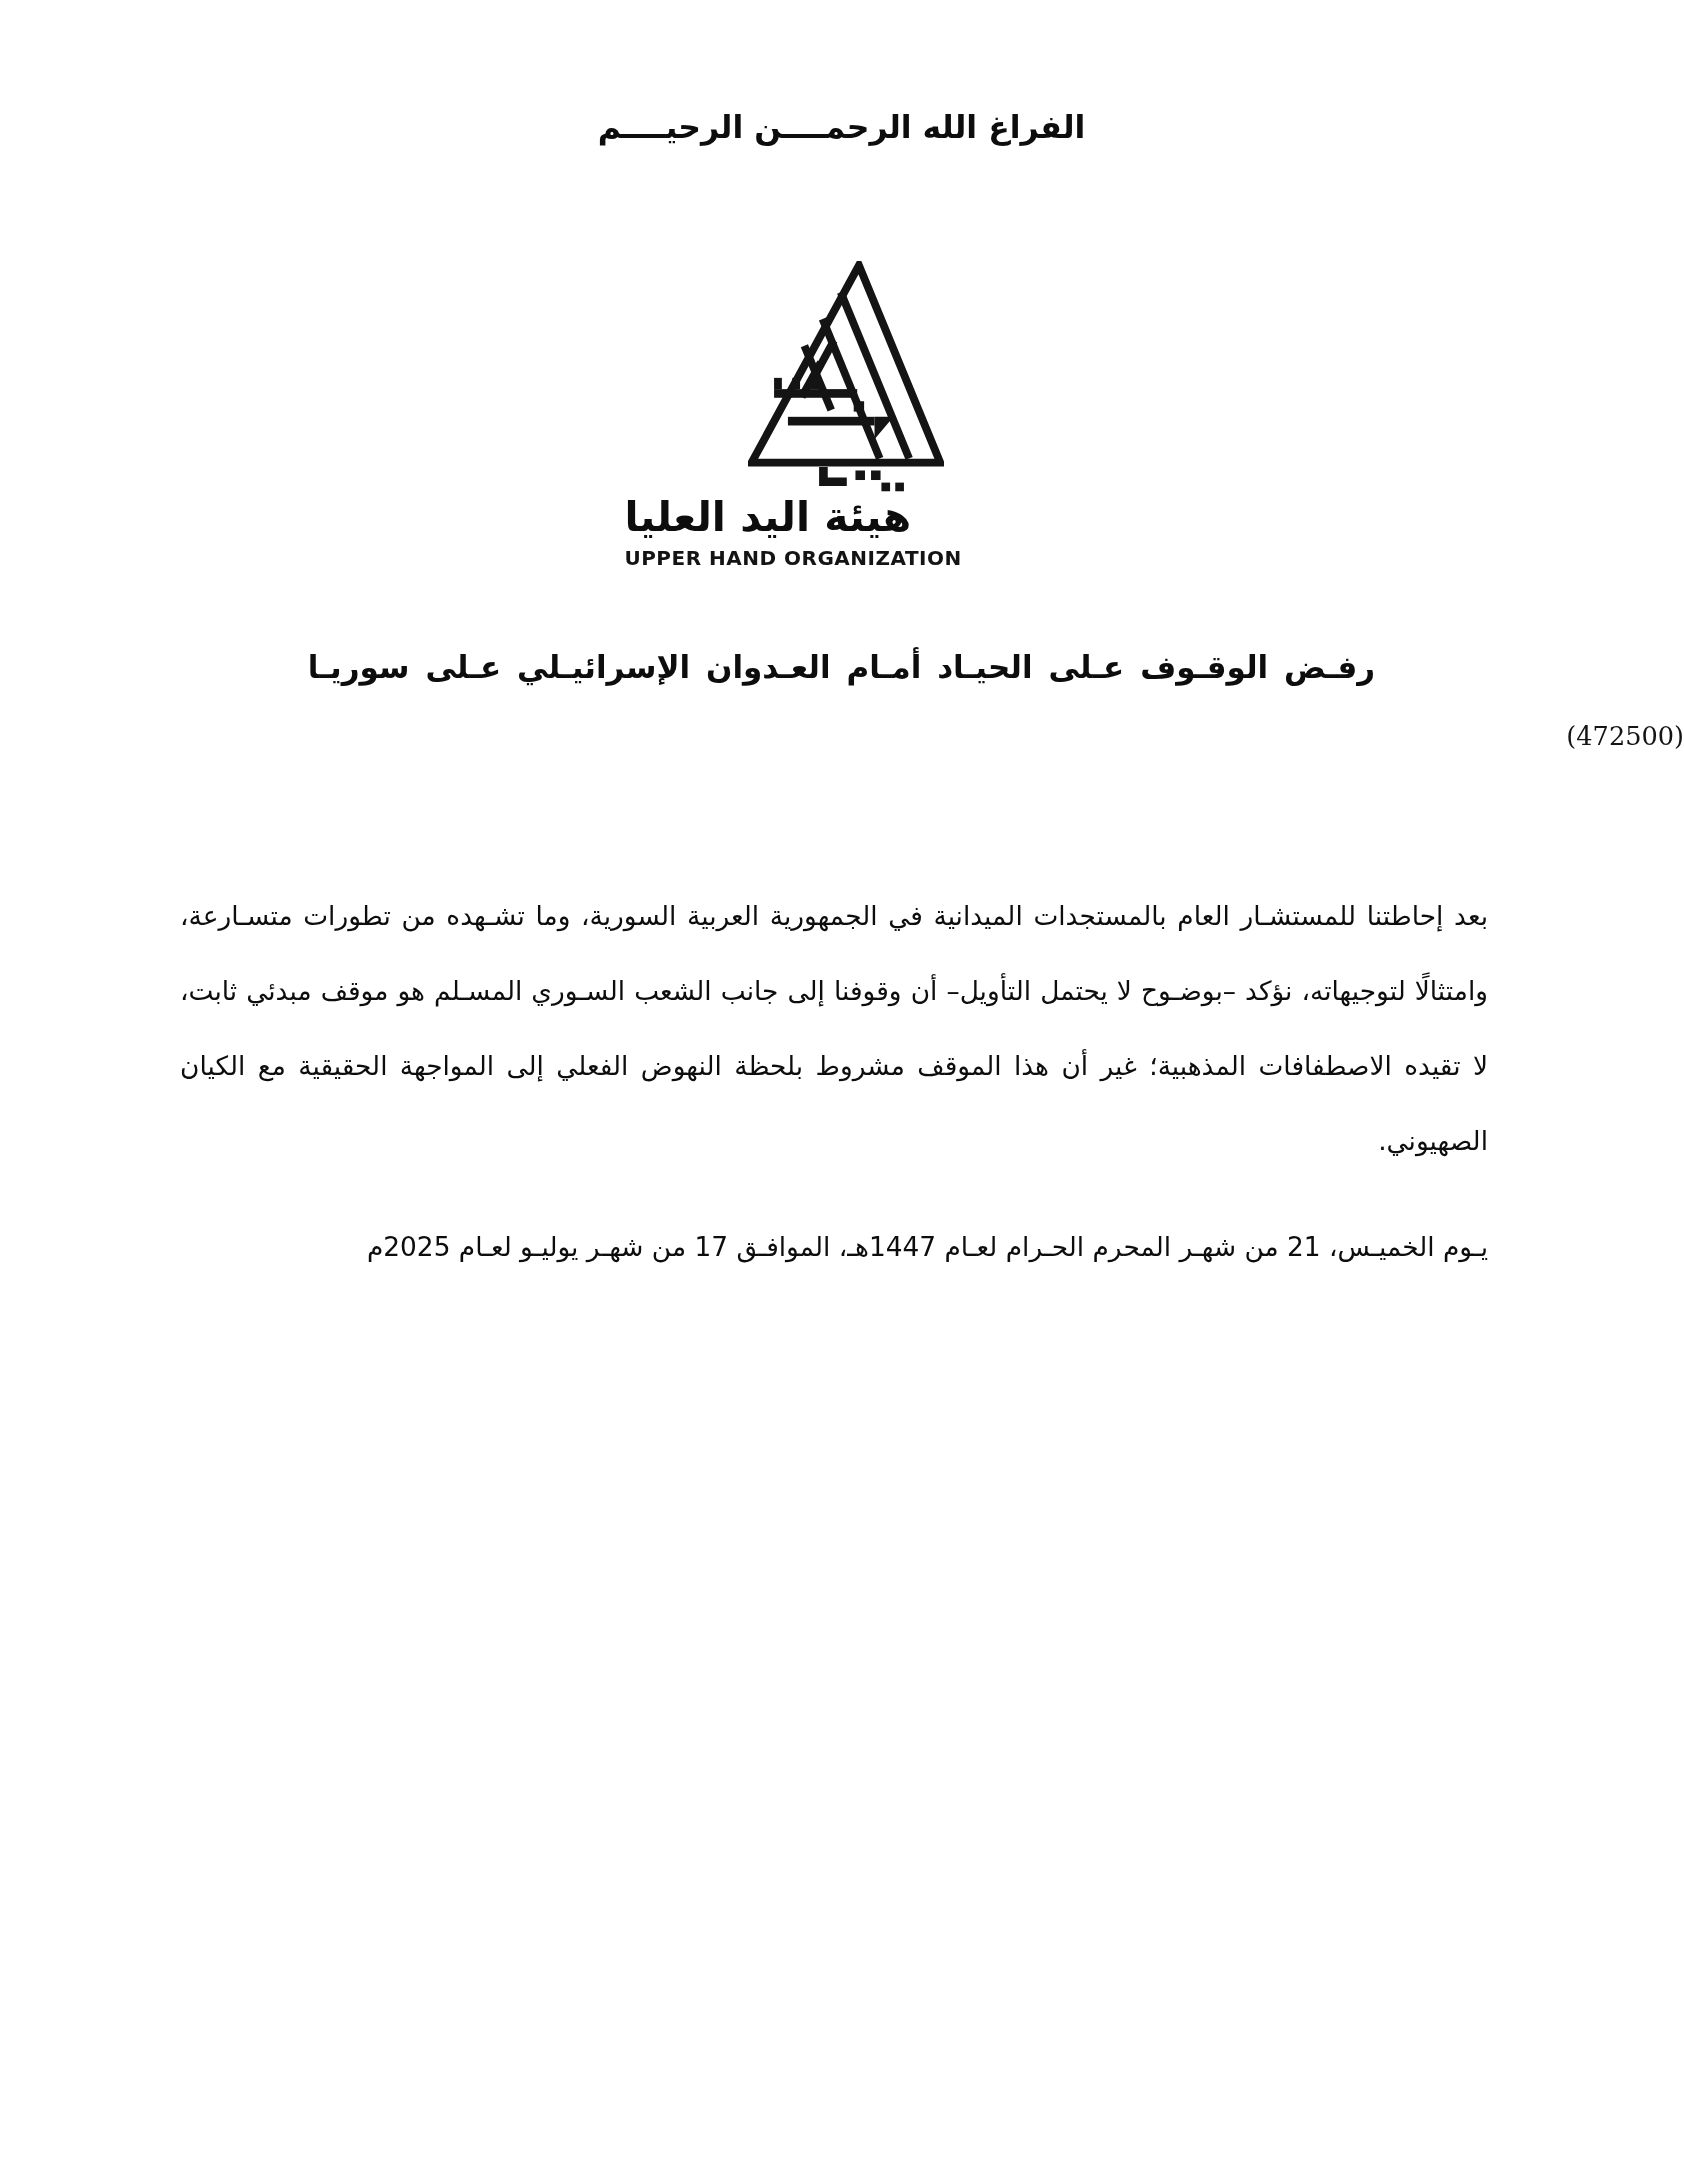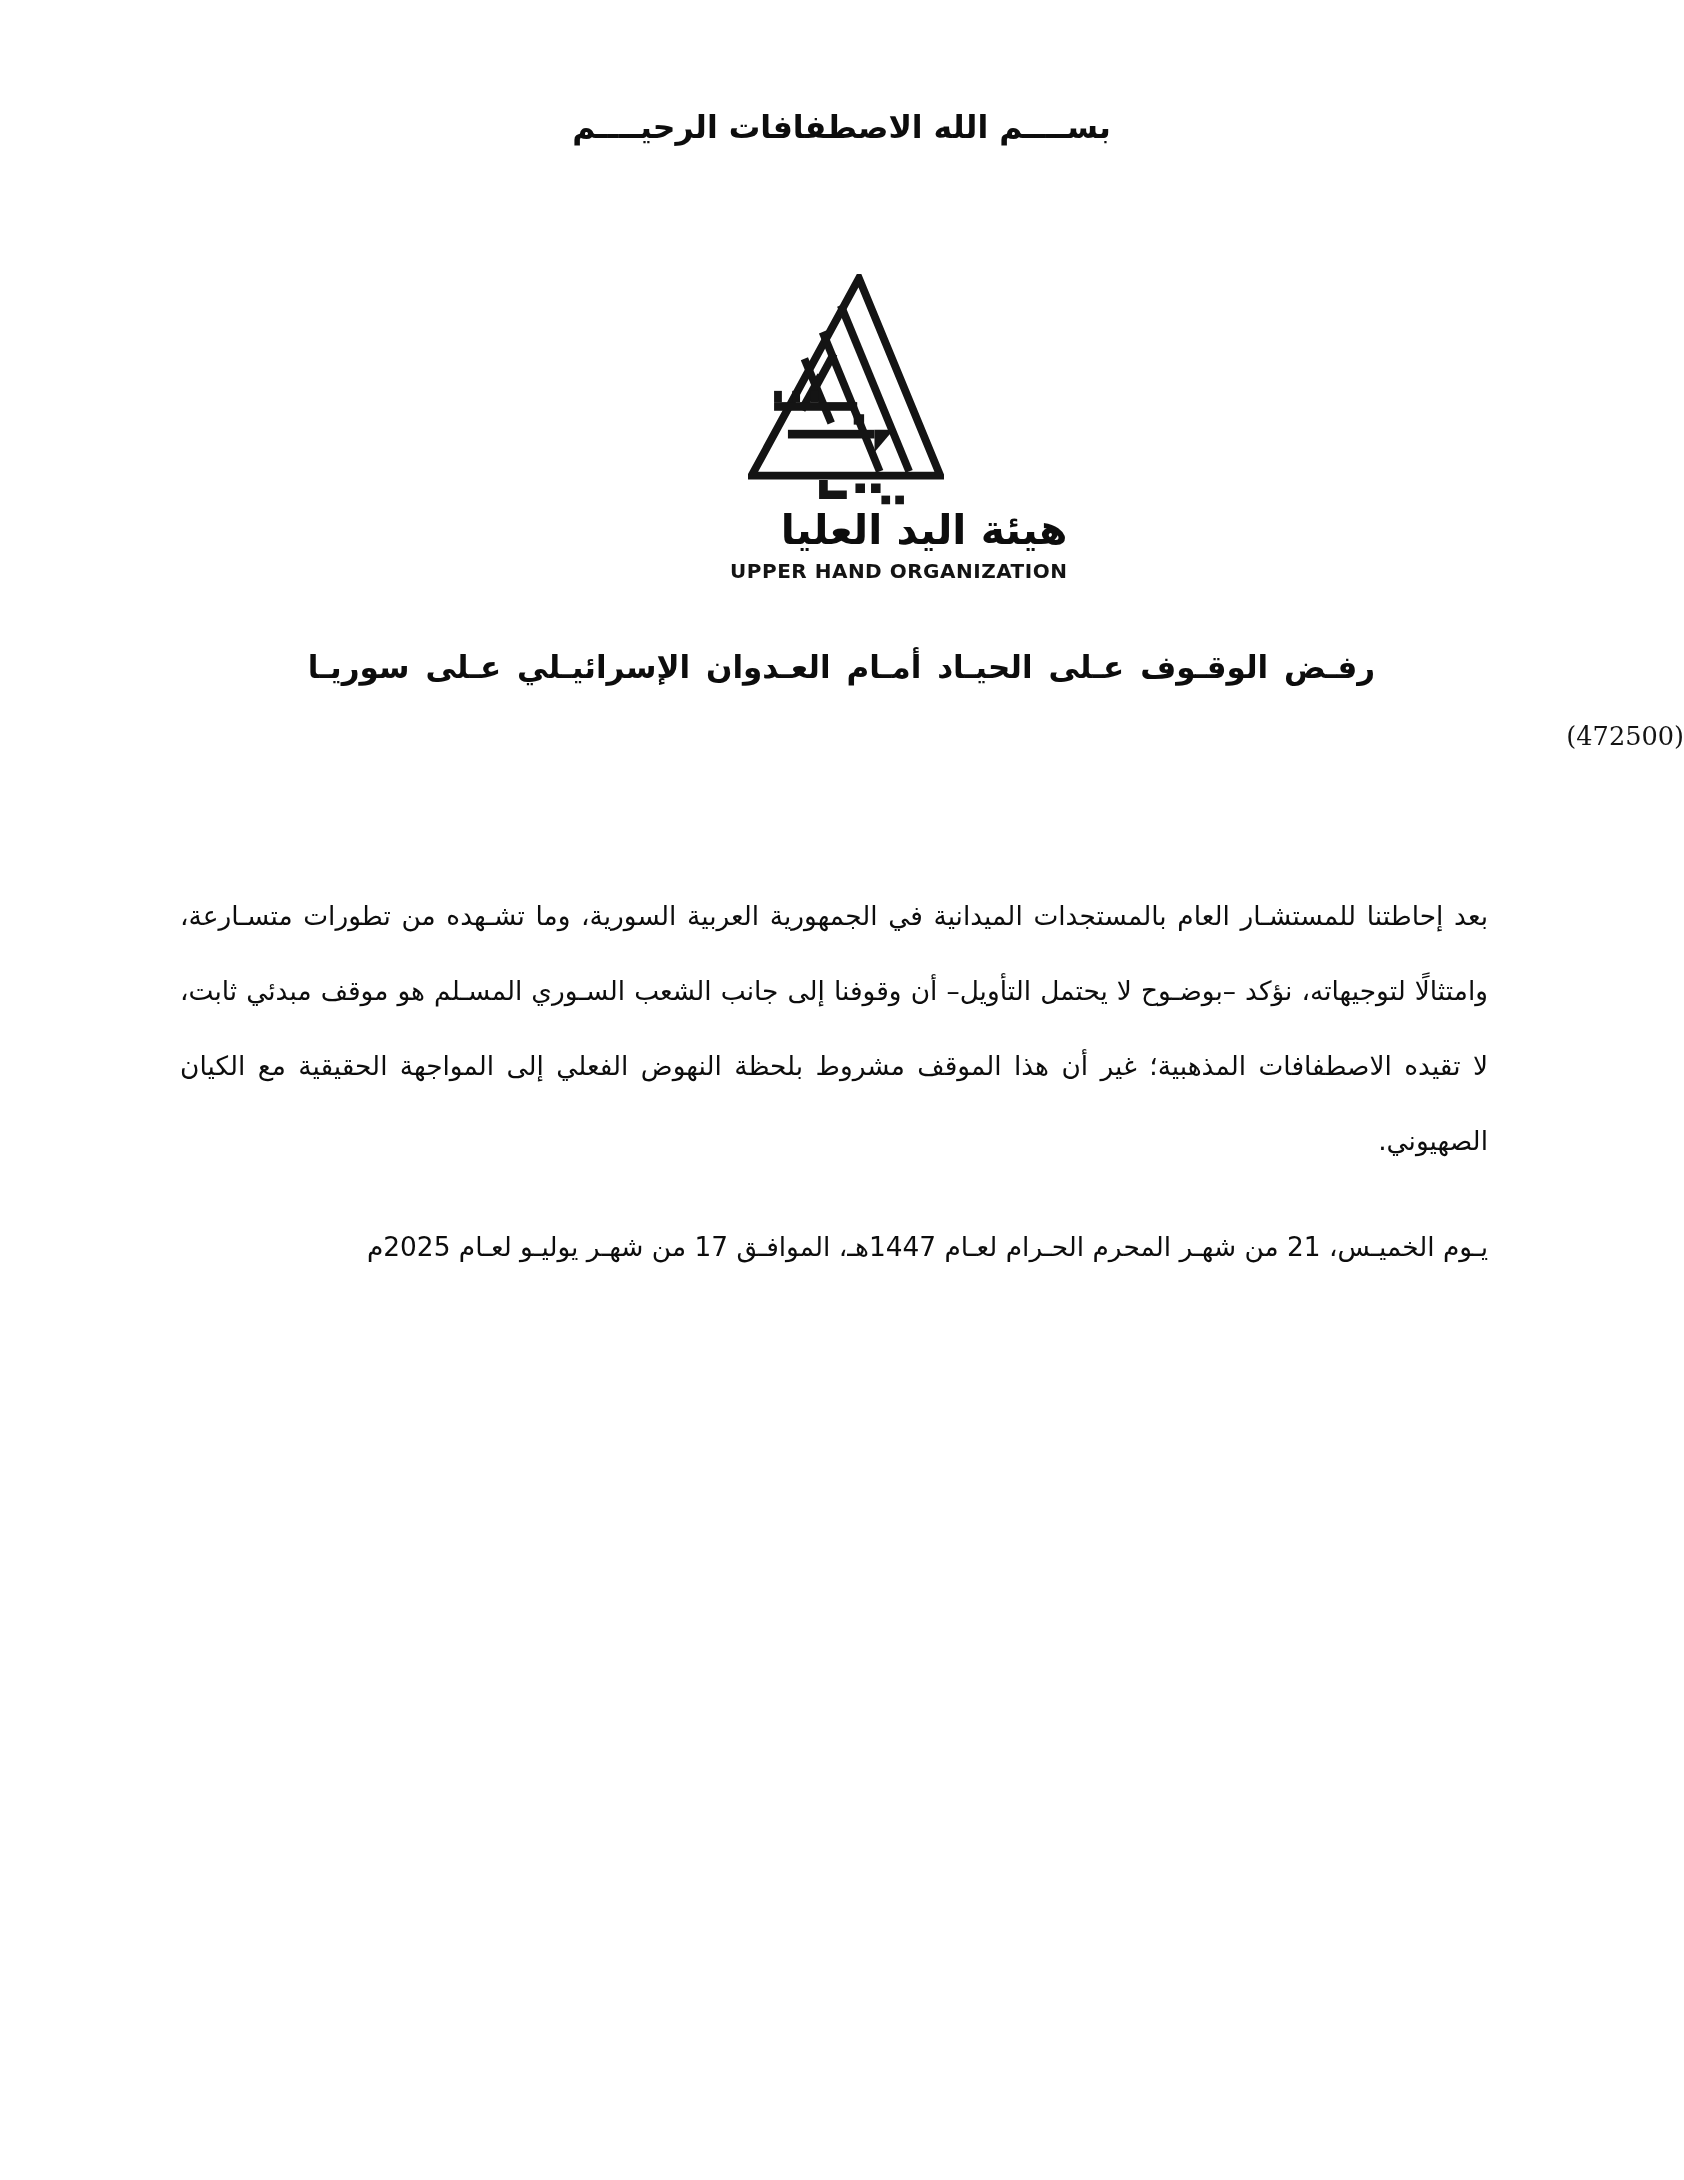--- a/index.html
+++ b/index.html
@@ -23,25 +23,25 @@
     left: 0;
     width: 100%;
     text-align: center;
     font-size: 31.5px;
     font-weight: bold;
     letter-spacing: 0.4px;
     direction: rtl;
   }
   .logo-block {
     position: absolute;
-    top: 274px;
+    top: 261px;
     left: 50%;
     transform: translateX(-49%);
     width: 443px;
-    text-align: right;
+    text-align: left;
   }
   .logo-emblem {
     display: block;
     margin: 0 auto;
     width: 196px;
     height: 232px;
   }
   .logo-ar {
     margin-top: 0px;
     font-size: 41px;
@@ -103,21 +103,21 @@
     margin-top: 31px;
     text-align: right;
   }
   .date-line-wrap p { margin: 0; text-align: right; }
 </style>
 </head>
 <body>
 
 <div class="page">
 
-  <div class="basmala">بســــم الله الاصطفافات الرحيــــم</div>
+  <div class="basmala">الفراغ الله الرحمــــن الرحيــــم</div>
 
   <div class="logo-block">
     <svg class="logo-emblem" viewBox="0 0 226 268" xmlns="http://www.w3.org/2000/svg" aria-hidden="true">
 
       <polygon points="128,5 222,233 4,233" fill="none" stroke="#141414" stroke-width="9"></polygon>
 
       <line x1="107" y1="36" x2="186" y2="228" stroke="#141414" stroke-width="9"></line>
       <line x1="86" y1="67" x2="152" y2="228" stroke="#141414" stroke-width="9"></line>
       <line x1="65" y1="98" x2="96" y2="172" stroke="#141414" stroke-width="9"></line>
 

